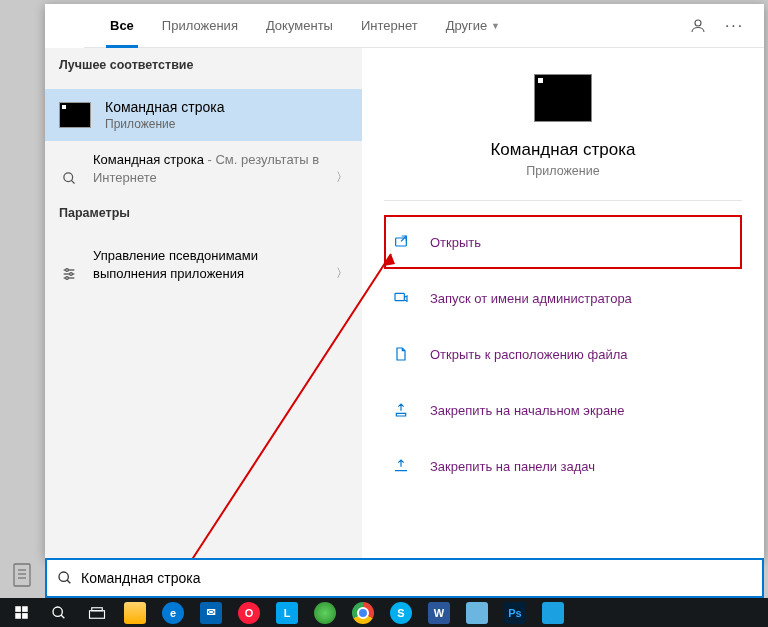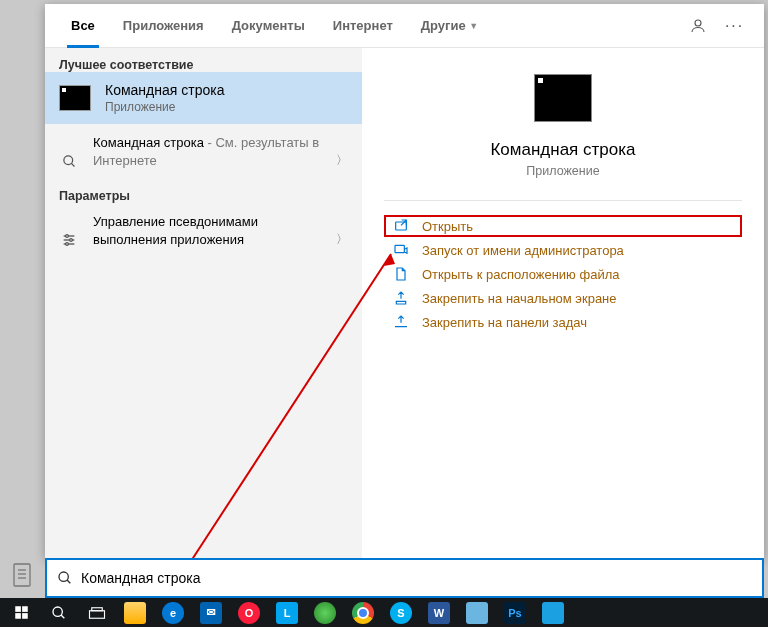--- a/index.html
+++ b/index.html
@@ -1,52 +1,52 @@
 <!DOCTYPE html>
 <html><head>
 <meta charset="utf-8">
 <style>
   * { box-sizing: border-box; margin: 0; padding: 0; font-family: "Segoe UI", Arial, sans-serif; }
   body { width: 768px; height: 627px; background: #c9c9c9; position: relative; overflow: hidden; }
   
   .search-panel { position: absolute; left: 45px; top: 4px; width: 719px; height: 554px; background: #fff; box-shadow: 0 2px 10px rgba(0,0,0,0.3); display: flex; flex-direction: column; }
-  .tabs-row { display: flex; align-items: center; height: 44px; border-bottom: 1px solid #e5e5e5; padding: 0 12px; }
-  .tab { padding: 0 14px; height: 44px; display: flex; align-items: center; font-size: 13px; color: #666; cursor: pointer; position: relative; font-weight: bold; }
+  .tabs-row { display: flex; align-items: center; height: 44px; border-bottom: 1px solid #e5e5e5; padding: 0 12px; margin-left: 39px; }
+  .tab { padding: 0 14px; height: 44px; display: flex; align-items: center; font-size: 13px; color: #666; cursor: pointer; position: relative; }
   .tab.active { color: #000; font-weight: 600; }
   .tab.active::after { content: ""; position: absolute; bottom: 0; left: 10px; right: 10px; height: 3px; background: #0078d4; }
   .tabs-spacer { flex: 1; }
   .top-icon { width: 36px; height: 36px; display: flex; align-items: center; justify-content: center; color: #555; cursor: pointer; }
   .dots { font-size: 16px; letter-spacing: 1px; }
   
   .panel-body { flex: 1; display: flex; }
   .left-col { width: 317px; background: #f3f3f3; overflow: hidden; }
   .right-col { flex: 1; background: #fff; padding: 20px 22px; position: relative; }
   
-  .section-header { padding: 10px 14px 0; font-size: 12.5px; font-weight: 600; color: #333; }
+  .section-header { padding: 10px 14px 17px; font-size: 12.5px; font-weight: 600; color: #333; }
   .best-match { display: flex; align-items: center; padding: 10px 14px; background: #c7dff5; gap: 14px; cursor: pointer; }
   .best-match .thumb { width: 32px; height: 26px; background: #000; border: 1px solid #999; position: relative; }
   .best-match .thumb::before { content: ""; position: absolute; top: 2px; left: 2px; width: 4px; height: 4px; background: #fff; }
   .best-match .info .title { font-size: 14px; color: #000; }
   .best-match .info .sub { font-size: 12px; color: #666; margin-top: 2px; }
   
   .list-item { display: flex; align-items: flex-end; padding: 10px 14px; gap: 14px; cursor: pointer; position: relative; }
   .list-item .icon-slot { width: 20px; display: flex; justify-content: center; color: #555; }
   .list-item .text { flex: 1; font-size: 13px; color: #000; line-height: 1.35; }
   .list-item .text .sub { color: #777; }
   .list-item .chev { color: #666; font-size: 12px; }
   
   .preview-header { text-align: center; padding-top: 6px; }
   .preview-thumb { width: 58px; height: 48px; background: #000; border: 1px solid #888; margin: 0 auto 18px; position: relative; }
   .preview-thumb::before { content: ""; position: absolute; top: 3px; left: 3px; width: 5px; height: 5px; background: #fff; }
   .preview-title { font-size: 17px; color: #000; }
   .preview-sub { font-size: 12.5px; color: #777; margin-top: 4px; }
   .preview-divider { margin: 22px 0 14px; height: 1px; background: #e5e5e5; }
   
   .action-list { display: flex; flex-direction: column; gap: 2px; }
-  .action-item { display: flex; align-items: center; gap: 12px; padding: 0 6px; font-size: 13px; color: #a16207; cursor: pointer; border: 2px solid transparent; }
+  .action-item { display: flex; align-items: center; gap: 20px; padding: 16px 6px; font-size: 13px; color: #701a75; cursor: pointer; border: 2px solid transparent; }
   .action-item.highlighted { border: 2px solid #d40000; }
   .action-icon { width: 18px; height: 18px; display: flex; align-items: center; justify-content: center; color: #0078d4; }
   
   .search-box-wrap { position: absolute; left: 45px; top: 558px; width: 719px; height: 40px; background: #fff; border: 2px solid #0078d4; display: flex; align-items: center; padding: 0 10px; }
   .search-box-wrap .search-icon { color: #333; margin-right: 8px; }
   .search-input { border: none; outline: none; font-size: 14px; flex: 1; }
   
   .doc-icon-outer { position: absolute; left: 12px; top: 562px; width: 20px; height: 26px; color: #666; }
   
   .red-line { position: absolute; pointer-events: none; }

